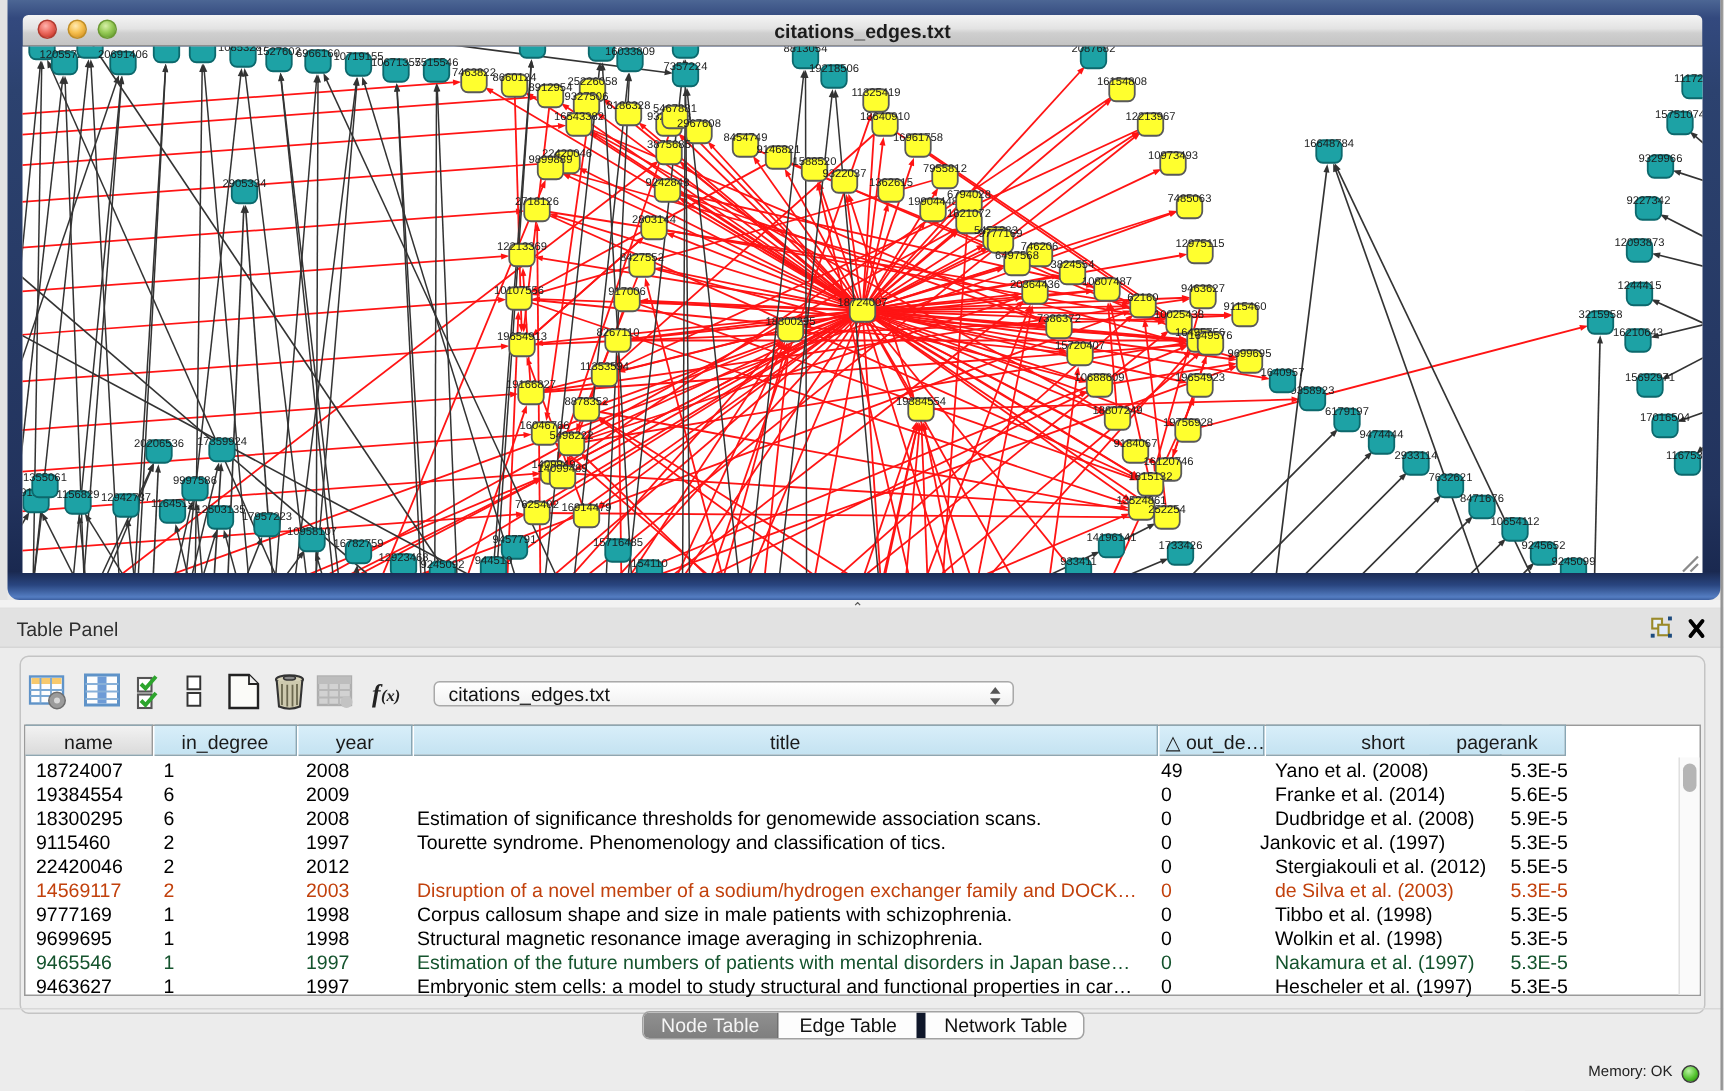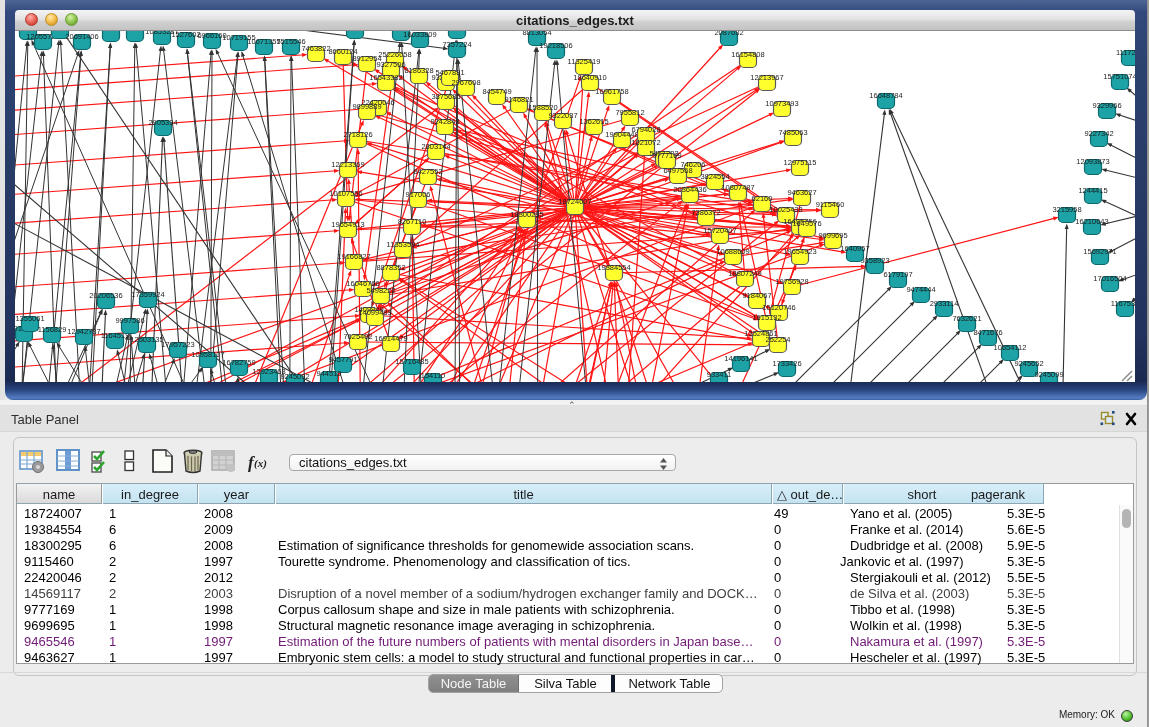--- a/index.html
+++ b/index.html
@@ -36,21 +36,21 @@
   font-size:13px; color:#1a1a1a; text-align:center; line-height:21px; }
 .hdrg { background:linear-gradient(to bottom,#f2f2f2 0px,#d9d9d9 20px); border-right:1px solid #9a9a9a;}
 #vsb { position:absolute; left:1119px; top:505px; width:14px; height:158px; background:#fafafa; border-left:1px solid #e0e0e0; }
 #vsb .thumb { position:absolute; left:2px; top:4px; width:9px; height:19px; border-radius:5px; background:#b5b5b5; }
 #tabsrule { position:absolute; left:0; top:672px; width:1149px; height:1px; background:#d8d8d8; }
 #tabs { position:absolute; left:428px; top:674px; width:295px; height:19px; border:1px solid #a2a2a2; border-radius:5px;
   background:#fdfdfd; overflow:hidden; font-size:13px; }
 #tabs .seg { position:absolute; top:0; height:19px; line-height:18px; text-align:center; color:#111; }
 #seg1 { left:0; width:90px; background:linear-gradient(to bottom,#909090,#7d7d7d); color:#f5f5f5 !important; border-right:1px solid #6f6f6f; }
 #seg2 { left:91px; width:91px; }
-#seg3 { left:182px; width:113px; border-left:4px solid #0f172a; }
+#seg3 { left:182px; width:113px; border-left:6px solid #0f172a; }
 #status { position:absolute; right:34px; top:709px; font-size:10px; color:#222; }
 #memdot { position:absolute; left:1121px; top:710px; width:12px; height:12px; border-radius:50%;
   background:radial-gradient(circle at 38% 30%, #b8f3a0, #52c22e 55%, #2f9212 85%); border:1.5px solid #3a3a3a; }
 .icon { position:absolute; top:448px; }
 </style>
 </head>
 <body>
 <div id="leftstrip"></div>
 <div id="rightstrip"></div>
 <div id="frame"></div>
@@ -997,21 +997,21 @@
 <div class="hdr" style="left:199px;width:76px;text-align:center;">year</div>
 <div class="hdr" style="left:276px;width:496px;">title</div>
 <div class="hdr" style="left:773px;width:70px;text-align:left;padding-left:4px;white-space:nowrap;overflow:hidden;">△ out_de…</div>
 <div class="hdr" style="left:844px;width:157px;">short</div>
 <div class="hdr" style="left:953px;width:91px;">pagerank</div>
 <div style="position:absolute;top:506px;left:0;width:1100px;height:16px;line-height:16px;font-size:13px;color:#000">
     <span style="position:absolute;left:24px;width:78px;overflow:hidden;white-space:nowrap">18724007</span>
     <span style="position:absolute;left:109px;width:90px;overflow:hidden;white-space:nowrap">1</span>
     <span style="position:absolute;left:204px;width:70px;overflow:hidden;white-space:nowrap">2008</span>
     <span style="position:absolute;left:774px;width:72px;overflow:hidden;white-space:nowrap">49</span>
-    <span style="position:absolute;left:850px;width:154px;overflow:hidden;white-space:nowrap">Yano et al. (2005)</span>
+    <span style="position:absolute;left:850px;width:154px;overflow:hidden;white-space:nowrap">Yano et al. (2008)</span>
     <span style="position:absolute;left:1007px;width:86px;overflow:hidden;white-space:nowrap">5.3E-5</span>
   </div>
 <div style="position:absolute;top:522px;left:0;width:1100px;height:16px;line-height:16px;font-size:13px;color:#000">
     <span style="position:absolute;left:24px;width:78px;overflow:hidden;white-space:nowrap">19384554</span>
     <span style="position:absolute;left:109px;width:90px;overflow:hidden;white-space:nowrap">6</span>
     <span style="position:absolute;left:204px;width:70px;overflow:hidden;white-space:nowrap">2009</span>
     <span style="position:absolute;left:774px;width:72px;overflow:hidden;white-space:nowrap">0</span>
     <span style="position:absolute;left:850px;width:154px;overflow:hidden;white-space:nowrap">Franke et al. (2014)</span>
     <span style="position:absolute;left:1007px;width:86px;overflow:hidden;white-space:nowrap">5.6E-5</span>
   </div>
@@ -1034,21 +1034,21 @@
     <span style="position:absolute;left:1007px;width:86px;overflow:hidden;white-space:nowrap">5.3E-5</span>
   </div>
 <div style="position:absolute;top:570px;left:0;width:1100px;height:16px;line-height:16px;font-size:13px;color:#000">
     <span style="position:absolute;left:24px;width:78px;overflow:hidden;white-space:nowrap">22420046</span>
     <span style="position:absolute;left:109px;width:90px;overflow:hidden;white-space:nowrap">2</span>
     <span style="position:absolute;left:204px;width:70px;overflow:hidden;white-space:nowrap">2012</span>
     <span style="position:absolute;left:774px;width:72px;overflow:hidden;white-space:nowrap">0</span>
     <span style="position:absolute;left:850px;width:154px;overflow:hidden;white-space:nowrap">Stergiakouli et al. (2012)</span>
     <span style="position:absolute;left:1007px;width:86px;overflow:hidden;white-space:nowrap">5.5E-5</span>
   </div>
-<div style="position:absolute;top:586px;left:0;width:1100px;height:16px;line-height:16px;font-size:13px;color:#404040">
+<div style="position:absolute;top:586px;left:0;width:1100px;height:16px;line-height:16px;font-size:13px;color:#c2410c">
     <span style="position:absolute;left:24px;width:78px;overflow:hidden;white-space:nowrap">14569117</span>
     <span style="position:absolute;left:109px;width:90px;overflow:hidden;white-space:nowrap">2</span>
     <span style="position:absolute;left:204px;width:70px;overflow:hidden;white-space:nowrap">2003</span>
     <span style="position:absolute;left:278px;width:492px;overflow:hidden;white-space:nowrap">Disruption of a novel member of a sodium/hydrogen exchanger family and DOCK…</span>
     <span style="position:absolute;left:774px;width:72px;overflow:hidden;white-space:nowrap">0</span>
     <span style="position:absolute;left:850px;width:154px;overflow:hidden;white-space:nowrap">de Silva et al. (2003)</span>
     <span style="position:absolute;left:1007px;width:86px;overflow:hidden;white-space:nowrap">5.3E-5</span>
   </div>
 <div style="position:absolute;top:602px;left:0;width:1100px;height:16px;line-height:16px;font-size:13px;color:#000">
     <span style="position:absolute;left:24px;width:78px;overflow:hidden;white-space:nowrap">9777169</span>
@@ -1061,21 +1061,21 @@
   </div>
 <div style="position:absolute;top:618px;left:0;width:1100px;height:16px;line-height:16px;font-size:13px;color:#000">
     <span style="position:absolute;left:24px;width:78px;overflow:hidden;white-space:nowrap">9699695</span>
     <span style="position:absolute;left:109px;width:90px;overflow:hidden;white-space:nowrap">1</span>
     <span style="position:absolute;left:204px;width:70px;overflow:hidden;white-space:nowrap">1998</span>
     <span style="position:absolute;left:278px;width:492px;overflow:hidden;white-space:nowrap">Structural magnetic resonance image averaging in schizophrenia.</span>
     <span style="position:absolute;left:774px;width:72px;overflow:hidden;white-space:nowrap">0</span>
     <span style="position:absolute;left:850px;width:154px;overflow:hidden;white-space:nowrap">Wolkin et al. (1998)</span>
     <span style="position:absolute;left:1007px;width:86px;overflow:hidden;white-space:nowrap">5.3E-5</span>
   </div>
-<div style="position:absolute;top:634px;left:0;width:1100px;height:16px;line-height:16px;font-size:13px;color:#701a75">
+<div style="position:absolute;top:634px;left:0;width:1100px;height:16px;line-height:16px;font-size:13px;color:#14532d">
     <span style="position:absolute;left:24px;width:78px;overflow:hidden;white-space:nowrap">9465546</span>
     <span style="position:absolute;left:109px;width:90px;overflow:hidden;white-space:nowrap">1</span>
     <span style="position:absolute;left:204px;width:70px;overflow:hidden;white-space:nowrap">1997</span>
     <span style="position:absolute;left:278px;width:492px;overflow:hidden;white-space:nowrap">Estimation of the future numbers of patients with mental disorders in Japan base…</span>
     <span style="position:absolute;left:774px;width:72px;overflow:hidden;white-space:nowrap">0</span>
     <span style="position:absolute;left:850px;width:154px;overflow:hidden;white-space:nowrap">Nakamura et al. (1997)</span>
     <span style="position:absolute;left:1007px;width:86px;overflow:hidden;white-space:nowrap">5.3E-5</span>
   </div>
 <div style="position:absolute;top:650px;left:0;width:1100px;height:16px;line-height:16px;font-size:13px;color:#000">
     <span style="position:absolute;left:24px;width:78px;overflow:hidden;white-space:nowrap">9463627</span>
@@ -1085,17 +1085,17 @@
     <span style="position:absolute;left:774px;width:72px;overflow:hidden;white-space:nowrap">0</span>
     <span style="position:absolute;left:850px;width:154px;overflow:hidden;white-space:nowrap">Hescheler et al. (1997)</span>
     <span style="position:absolute;left:1007px;width:86px;overflow:hidden;white-space:nowrap">5.3E-5</span>
   </div>
 <div id="vsb">
     <div class="thumb"></div>
   </div>
 <div id="tabsrule"></div>
 <div id="tabs">
   <div class="seg" id="seg1">Node Table</div>
-  <div class="seg" id="seg2">Silva Table</div>
+  <div class="seg" id="seg2">Edge Table</div>
   <div class="seg" id="seg3">Network Table</div>
 </div>
 <div id="status">Memory: OK</div>
 <div id="memdot"></div>
 
 </body></html>

